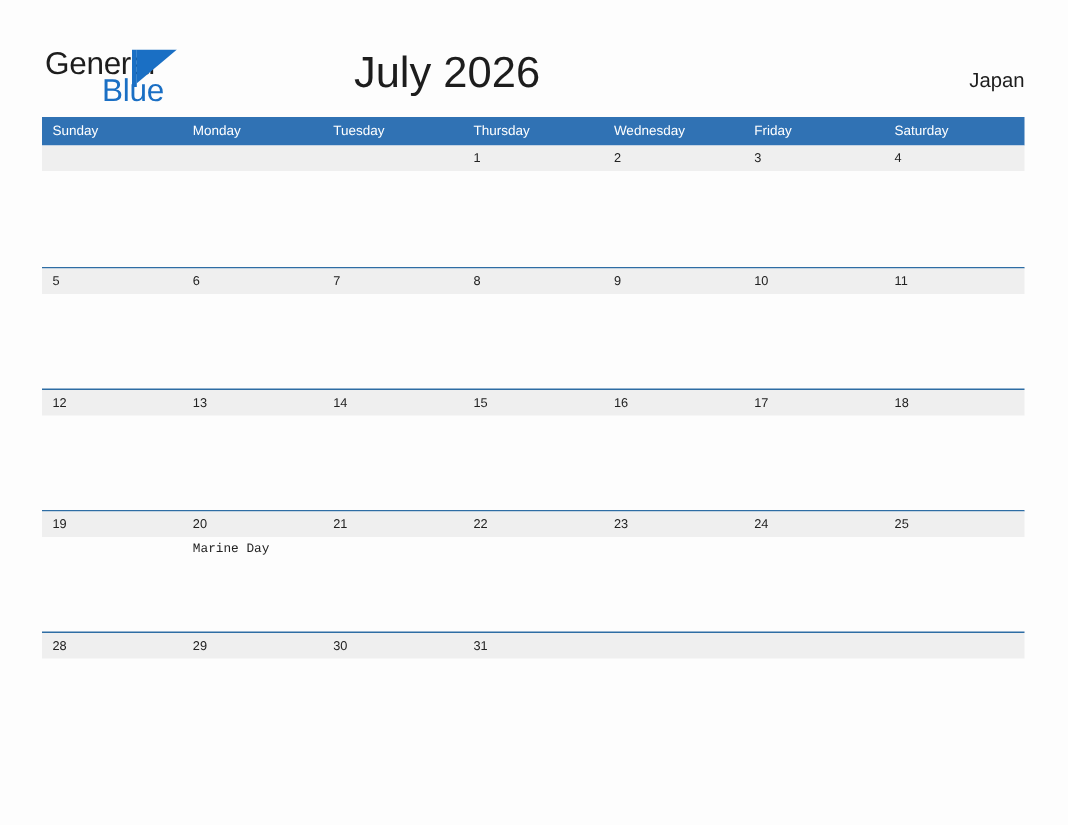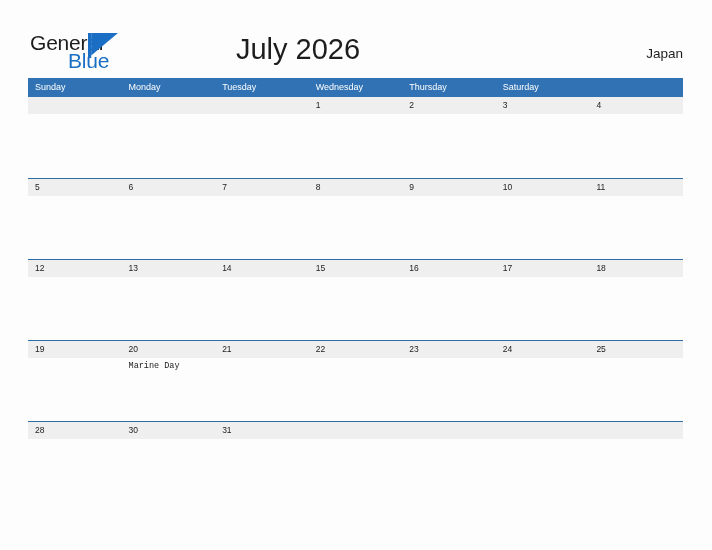--- a/index.html
+++ b/index.html
@@ -196,22 +196,23 @@
   <div class="cal-country">Japan</div>
 
 </div>
 
 <div class="cal">
 
   <div class="cal-head">
     <div class="hcell">Sunday</div>
     <div class="hcell">Monday</div>
     <div class="hcell">Tuesday</div>
+    <div class="hcell">Thursday</div>
     <div class="hcell">Wednesday</div>
-    <div class="hcell">Thursday</div>
+    <div class="hcell">Friday</div>
     <div class="hcell">Saturday</div>
   </div>
 
   <div id="weeks-container">
       <div class="cal-week">
         <div class="band"></div>
         <div class="cells">
           <div class="cell empty">
             <span class="daynum"></span>
           </div>
@@ -316,20 +317,23 @@
           </div>
         </div>
       </div>
       <div class="cal-week">
         <div class="band"></div>
         <div class="cells">
           <div class="cell">
             <span class="daynum">28</span>
           </div>
           <div class="cell">
+            <span class="daynum">29</span>
+          </div>
+          <div class="cell">
             <span class="daynum">30</span>
           </div>
           <div class="cell">
             <span class="daynum">31</span>
           </div>
           <div class="cell empty">
             <span class="daynum"></span>
           </div>
         </div>
       </div>

